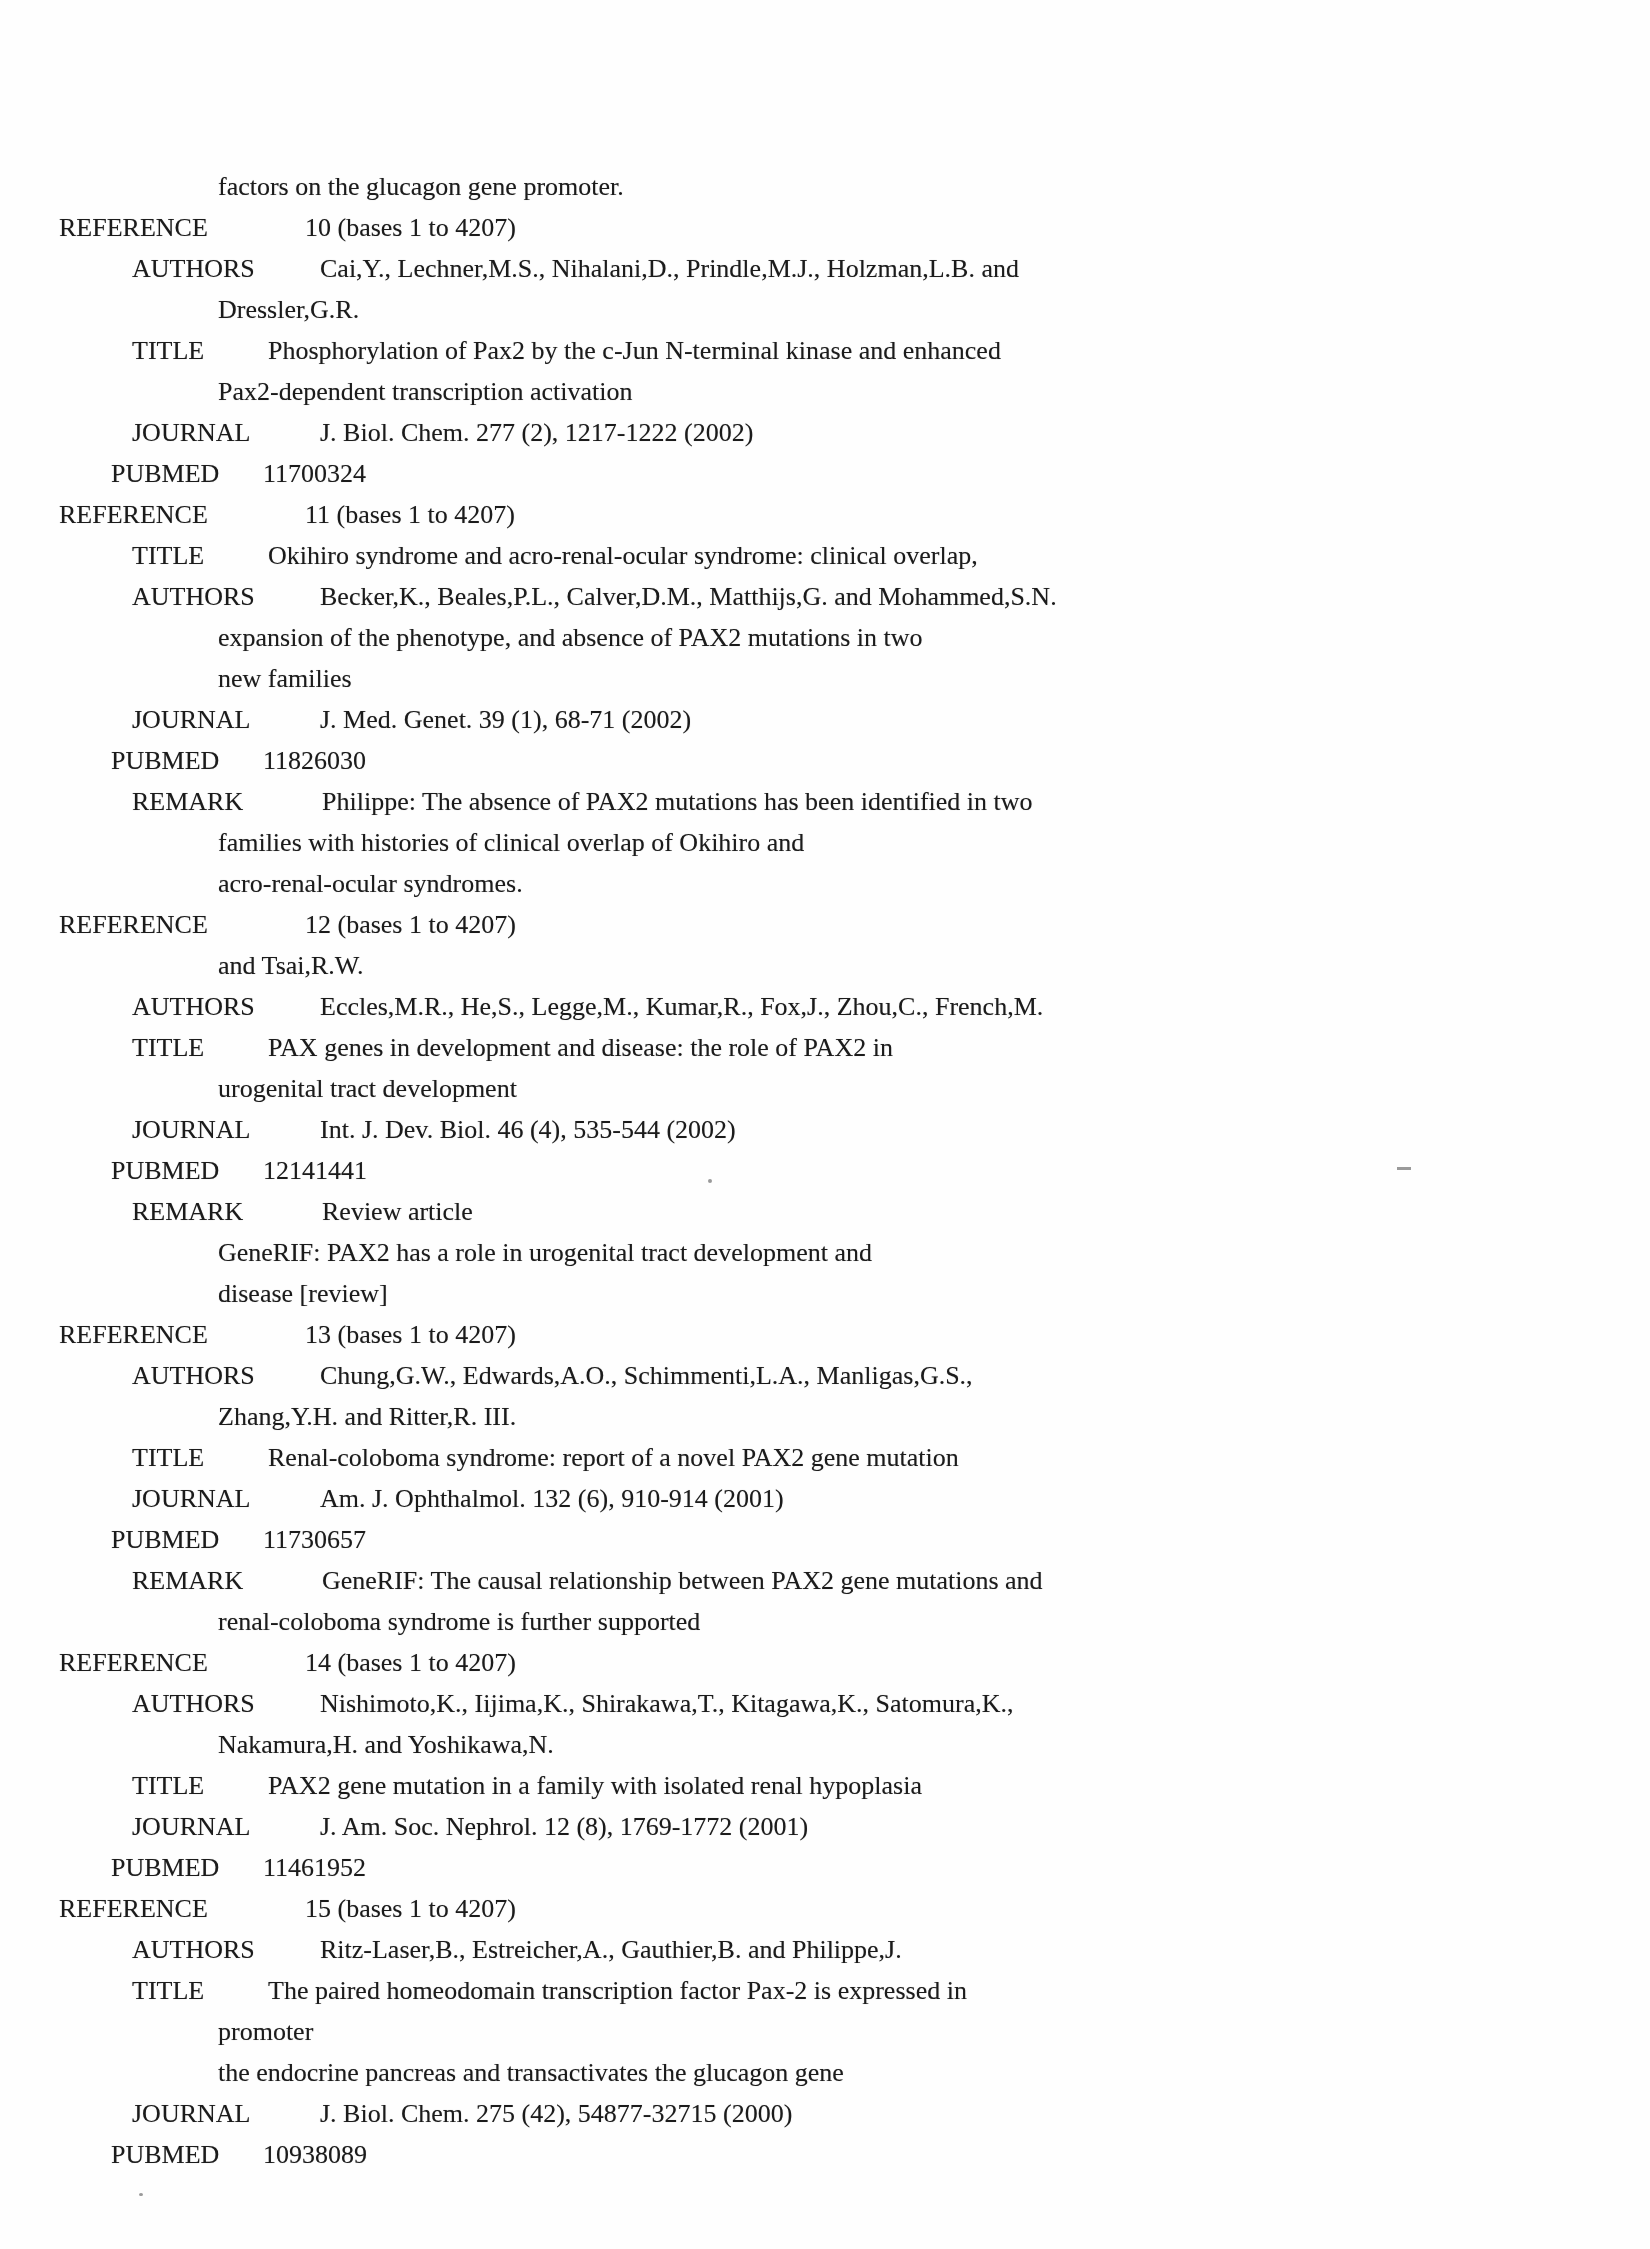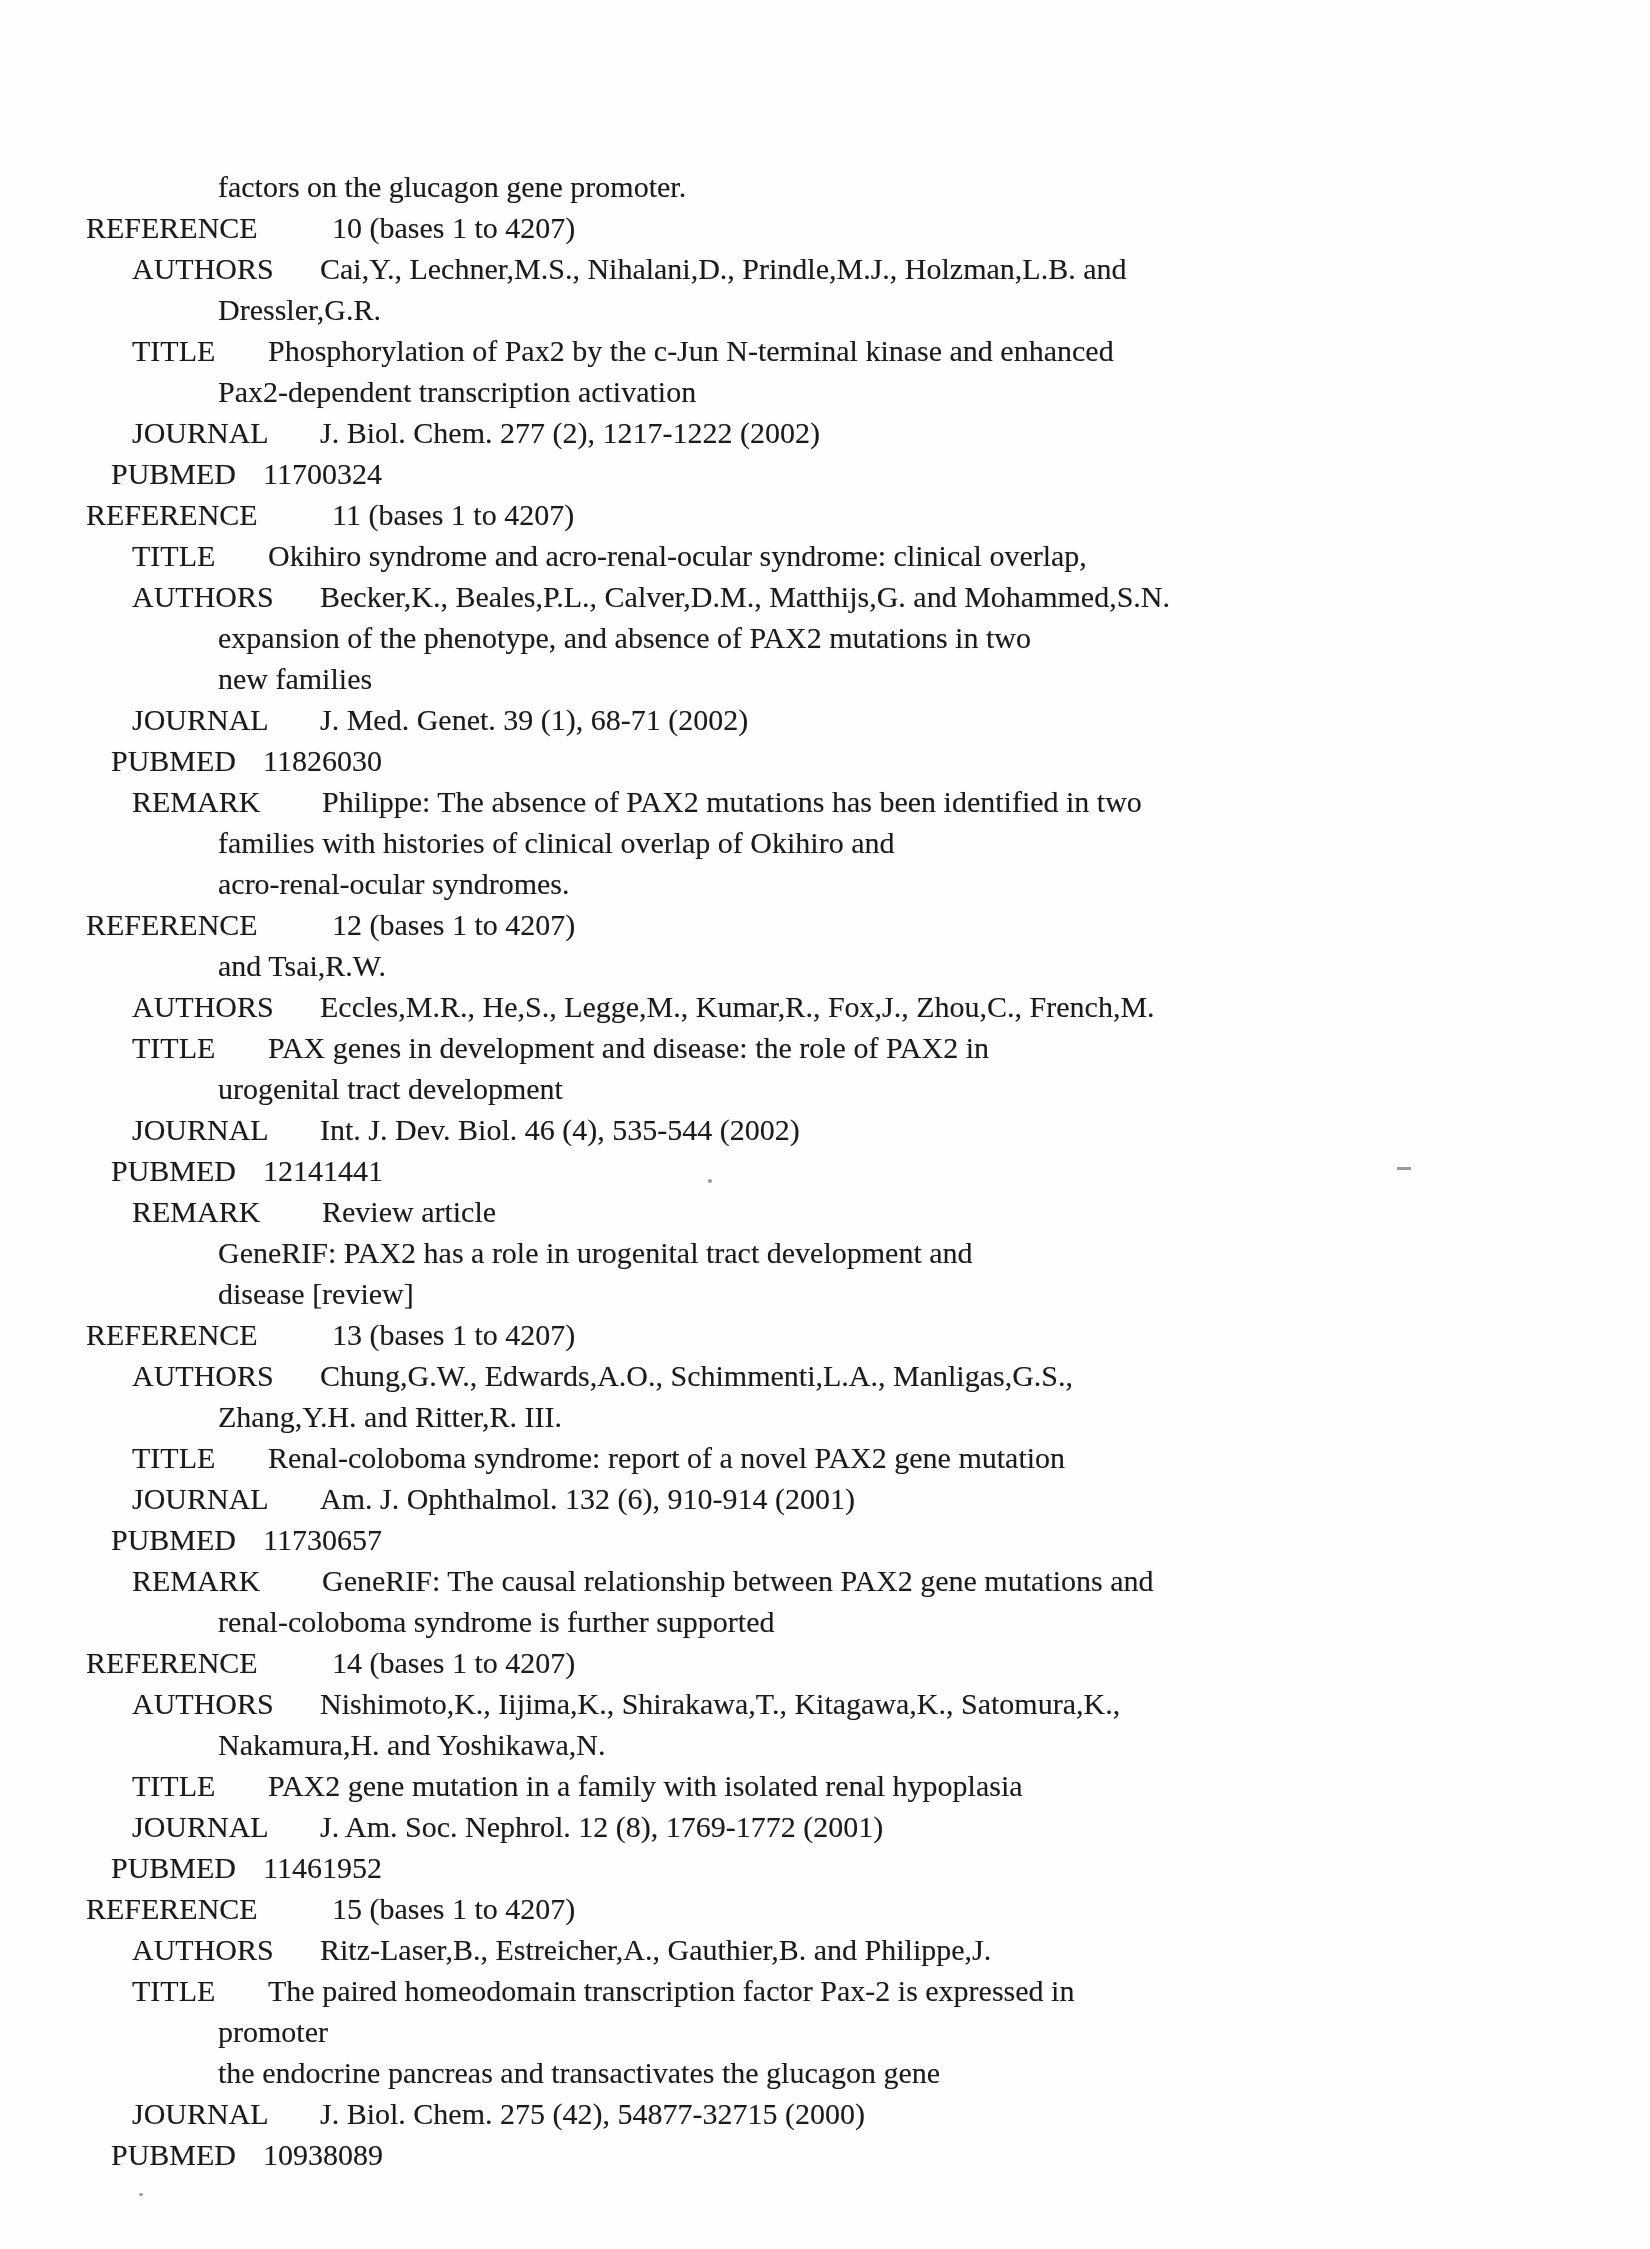--- a/index.html
+++ b/index.html
@@ -18,27 +18,27 @@
   .page {
     position: absolute;
     top: 0;
     left: 0;
     width: 1650px;
     height: 2250px;
     padding-top: 166px;
     box-sizing: border-box;
   }
   .line {
-    font-size: 30px;
+    font-size: 26px;
     line-height: 41px;
     white-space: nowrap;
     padding-left: 132px;
     text-shadow: 0 0 0.8px rgba(20,20,20,0.35);
   }
-  .line.ref  { padding-left: 86px; }
+  .line.ref  { padding-left: 59px; }
   .line.cont { padding-left: 218px; }
   .line.has-pubmed { padding-left: 111px; }
   .lbl {
     display: inline-block;
     vertical-align: baseline;
   }
   .lbl-reference { width: 246px; }
   .lbl-authors   { width: 188px; }
   .lbl-title     { width: 136px; }
   .lbl-journal   { width: 188px; }

